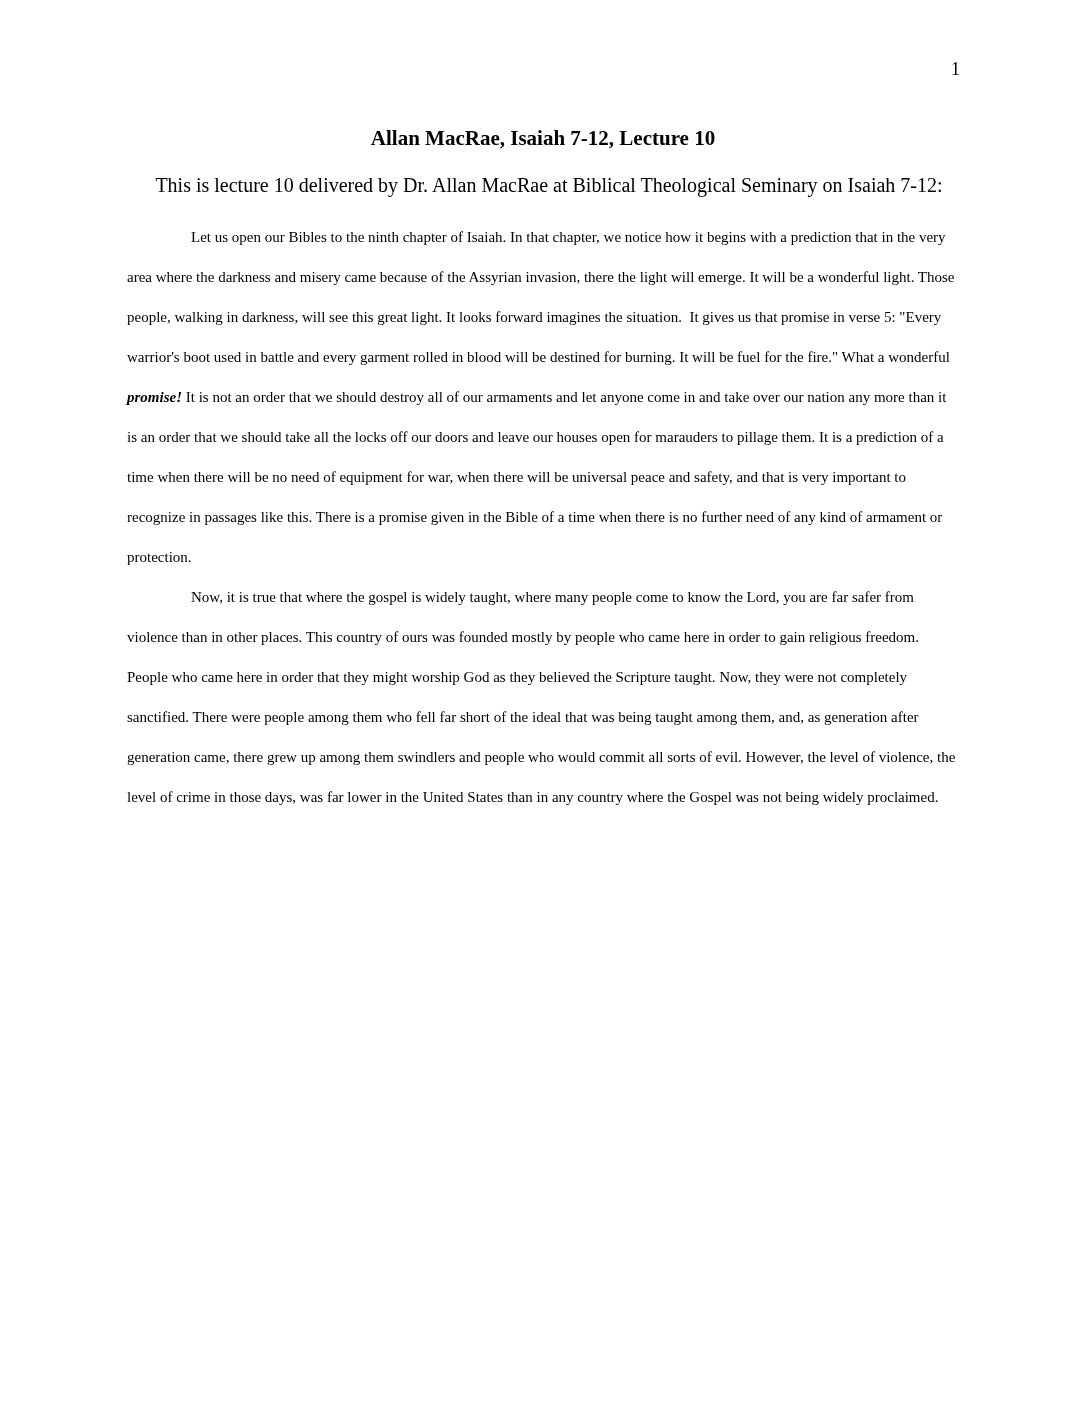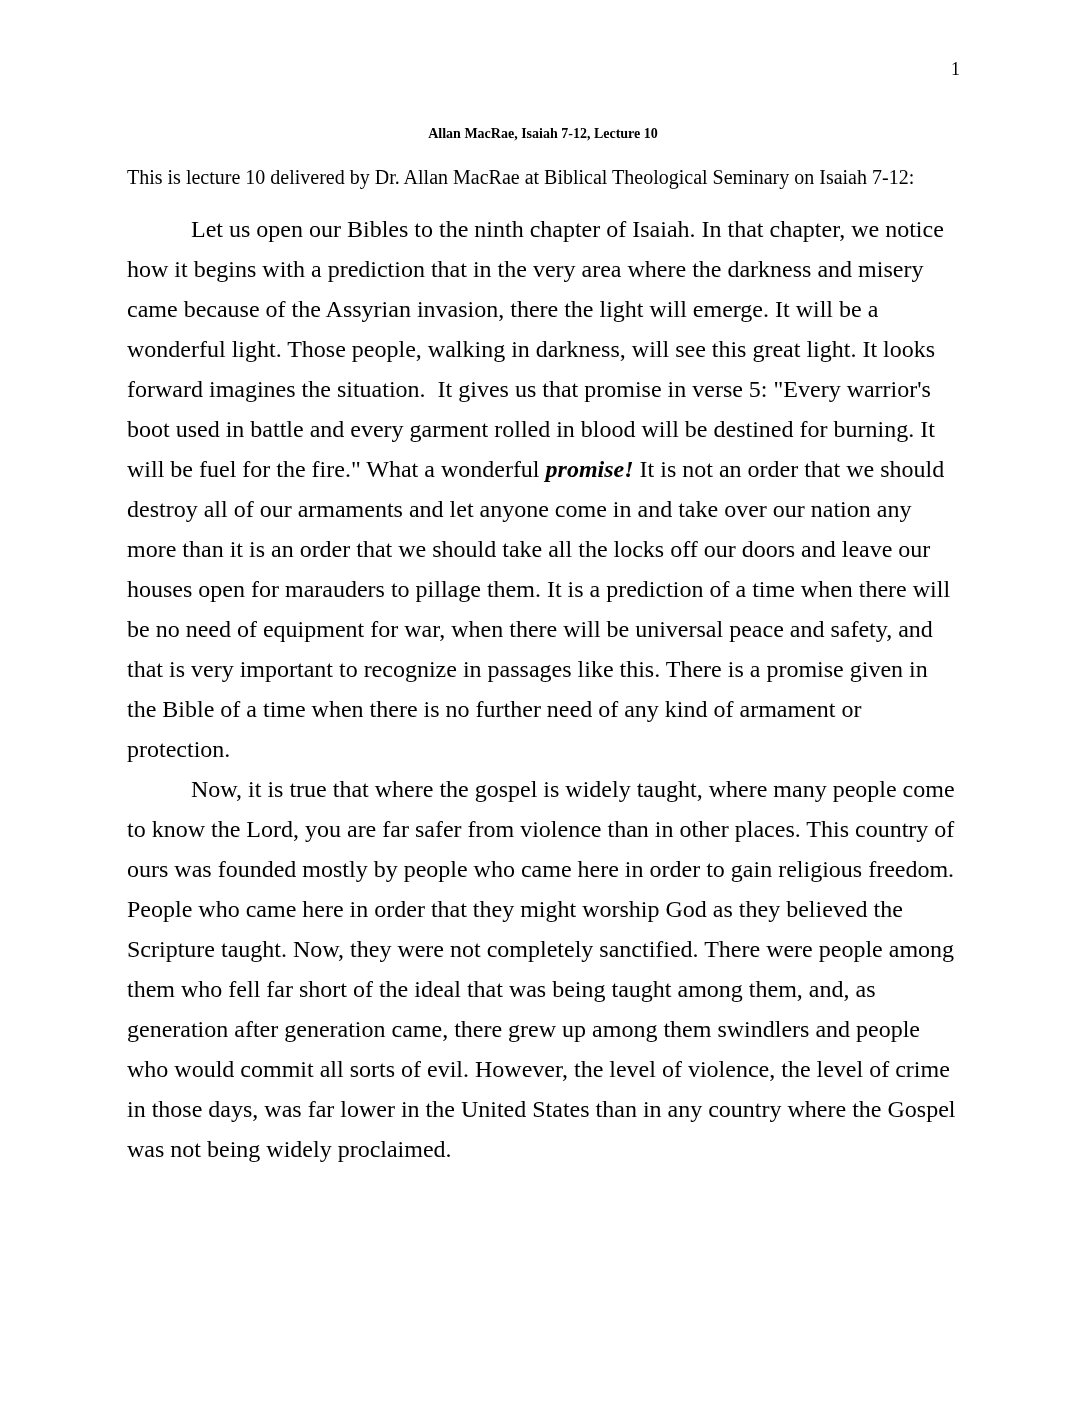--- a/index.html
+++ b/index.html
@@ -27,33 +27,34 @@
   }
   .content {
     position: absolute;
     top: 126px;
     left: 127px;
     width: 832px;
   }
   .title {
     margin: 0 0 20px 0;
     text-align: center;
-    font-size: 14px;
+    font-size: 21px;
     font-weight: bold;
     line-height: 1.2;
   }
   .intro {
-    margin: 0 0 18px 0;
+    margin: 0 0 18px 12px;
     font-size: 20px;
     line-height: 28px;
     white-space: pre-wrap;
+    text-align: center;
   }
   .body-para {
     margin: 0;
-    font-size: 24px;
+    font-size: 15px;
     line-height: 40px;
     text-indent: 64px;
     text-align: left;
     white-space: pre-wrap;
   }
   .bold-italic {
     font-weight: bold;
     font-style: italic;
   }
 </style>

